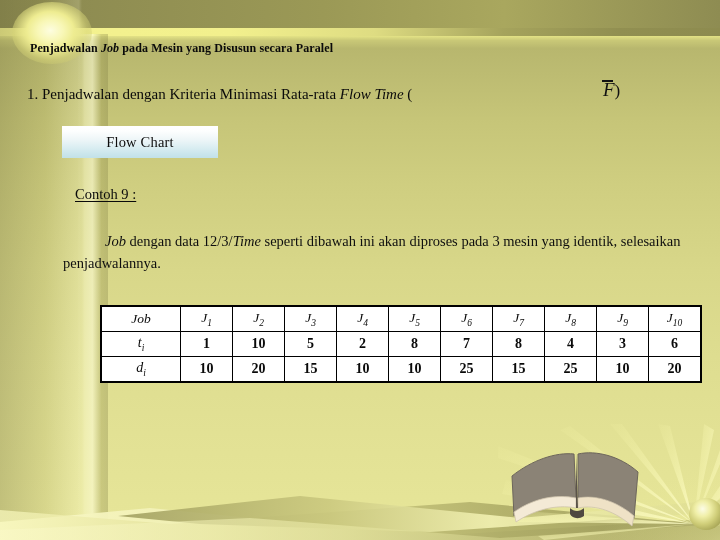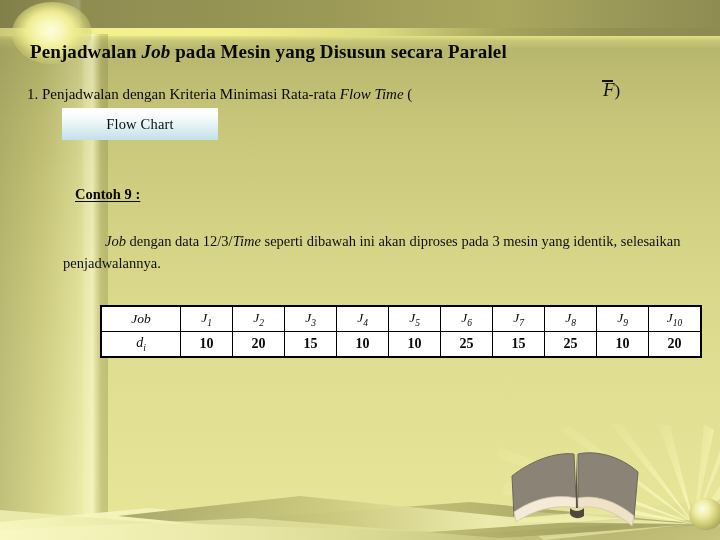--- a/index.html
+++ b/index.html
@@ -111,21 +111,21 @@
     border-radius: 50%;
     background: radial-gradient(ellipse at 40% 34%,
       #fcfce6 0%, #f0efa8 26%, #cfcd78 52%, #a6a455 78%, #8e8c49 100%);
     pointer-events: none;
   }
 
   
   .title {
     position: absolute;
     left: 30px; top: 41px;
-    font-size: 19px;
+    font-size: 12px;
     font-weight: bold;
     color: #0a0a0a;
     letter-spacing: 0.1px;
     white-space: nowrap;
   }
   .title .it { font-style: italic; }
 
   .subtitle {
     position: absolute;
     left: 27px; top: 86px;
@@ -155,40 +155,40 @@
     height: 1.6px;
     background: #111;
   }
   .fbar .paren {
     font-style: normal;
     font-size: 17px;
   }
 
   .flowchart-box {
     position: absolute;
-    left: 62px; top: 108px;
+    left: 62px; top: 126px;
     width: 156px; height: 32px;
     background: linear-gradient(to bottom,
       #ffffff 0%, #fdfefe 16%, #eef6f8 42%, #dbeef2 66%, #cbe6ec 86%, #c2e1e8 100%);
     display: flex;
     align-items: center;
     justify-content: center;
     text-align: right;
   }
   .flowchart-label {
     font-size: 14.5px;
     color: #0c0c0c;
     letter-spacing: 0.2px;
   }
 
   .contoh {
     position: absolute;
     left: 75px; top: 186px;
     font-size: 14.5px;
-    font-weight: bold;
+    font-weight: normal;
     color: #0a0a0a;
     text-decoration: underline;
     text-underline-offset: 2px;
   }
 
   .para {
     position: absolute;
     left: 63px; top: 230px;
     width: 636px;
     font-size: 14.5px;
@@ -336,20 +336,33 @@
             <td class="datacol"><span>J</span><span class="sub">3</span></td>
             <td class="datacol"><span>J</span><span class="sub">4</span></td>
             <td class="datacol"><span>J</span><span class="sub">5</span></td>
             <td class="datacol"><span>J</span><span class="sub">6</span></td>
             <td class="datacol"><span>J</span><span class="sub">7</span></td>
             <td class="datacol"><span>J</span><span class="sub">8</span></td>
             <td class="datacol"><span>J</span><span class="sub">9</span></td>
             <td class="datacol"><span>J</span><span class="sub">10</span></td>
           </tr>
         <tr class="vals">
+          <td class="jobcol"><span>t</span><span class="sub">i</span></td>
+        <td class="datacol">1</td>
+            <td class="datacol">10</td>
+            <td class="datacol">5</td>
+            <td class="datacol">2</td>
+            <td class="datacol">8</td>
+            <td class="datacol">7</td>
+            <td class="datacol">8</td>
+            <td class="datacol">4</td>
+            <td class="datacol">3</td>
+            <td class="datacol">6</td>
+          </tr>
+        <tr class="vals">
           <td class="jobcol"><span>d</span><span class="sub">i</span></td>
         <td class="datacol">10</td>
             <td class="datacol">20</td>
             <td class="datacol">15</td>
             <td class="datacol">10</td>
             <td class="datacol">10</td>
             <td class="datacol">25</td>
             <td class="datacol">15</td>
             <td class="datacol">25</td>
             <td class="datacol">10</td>

